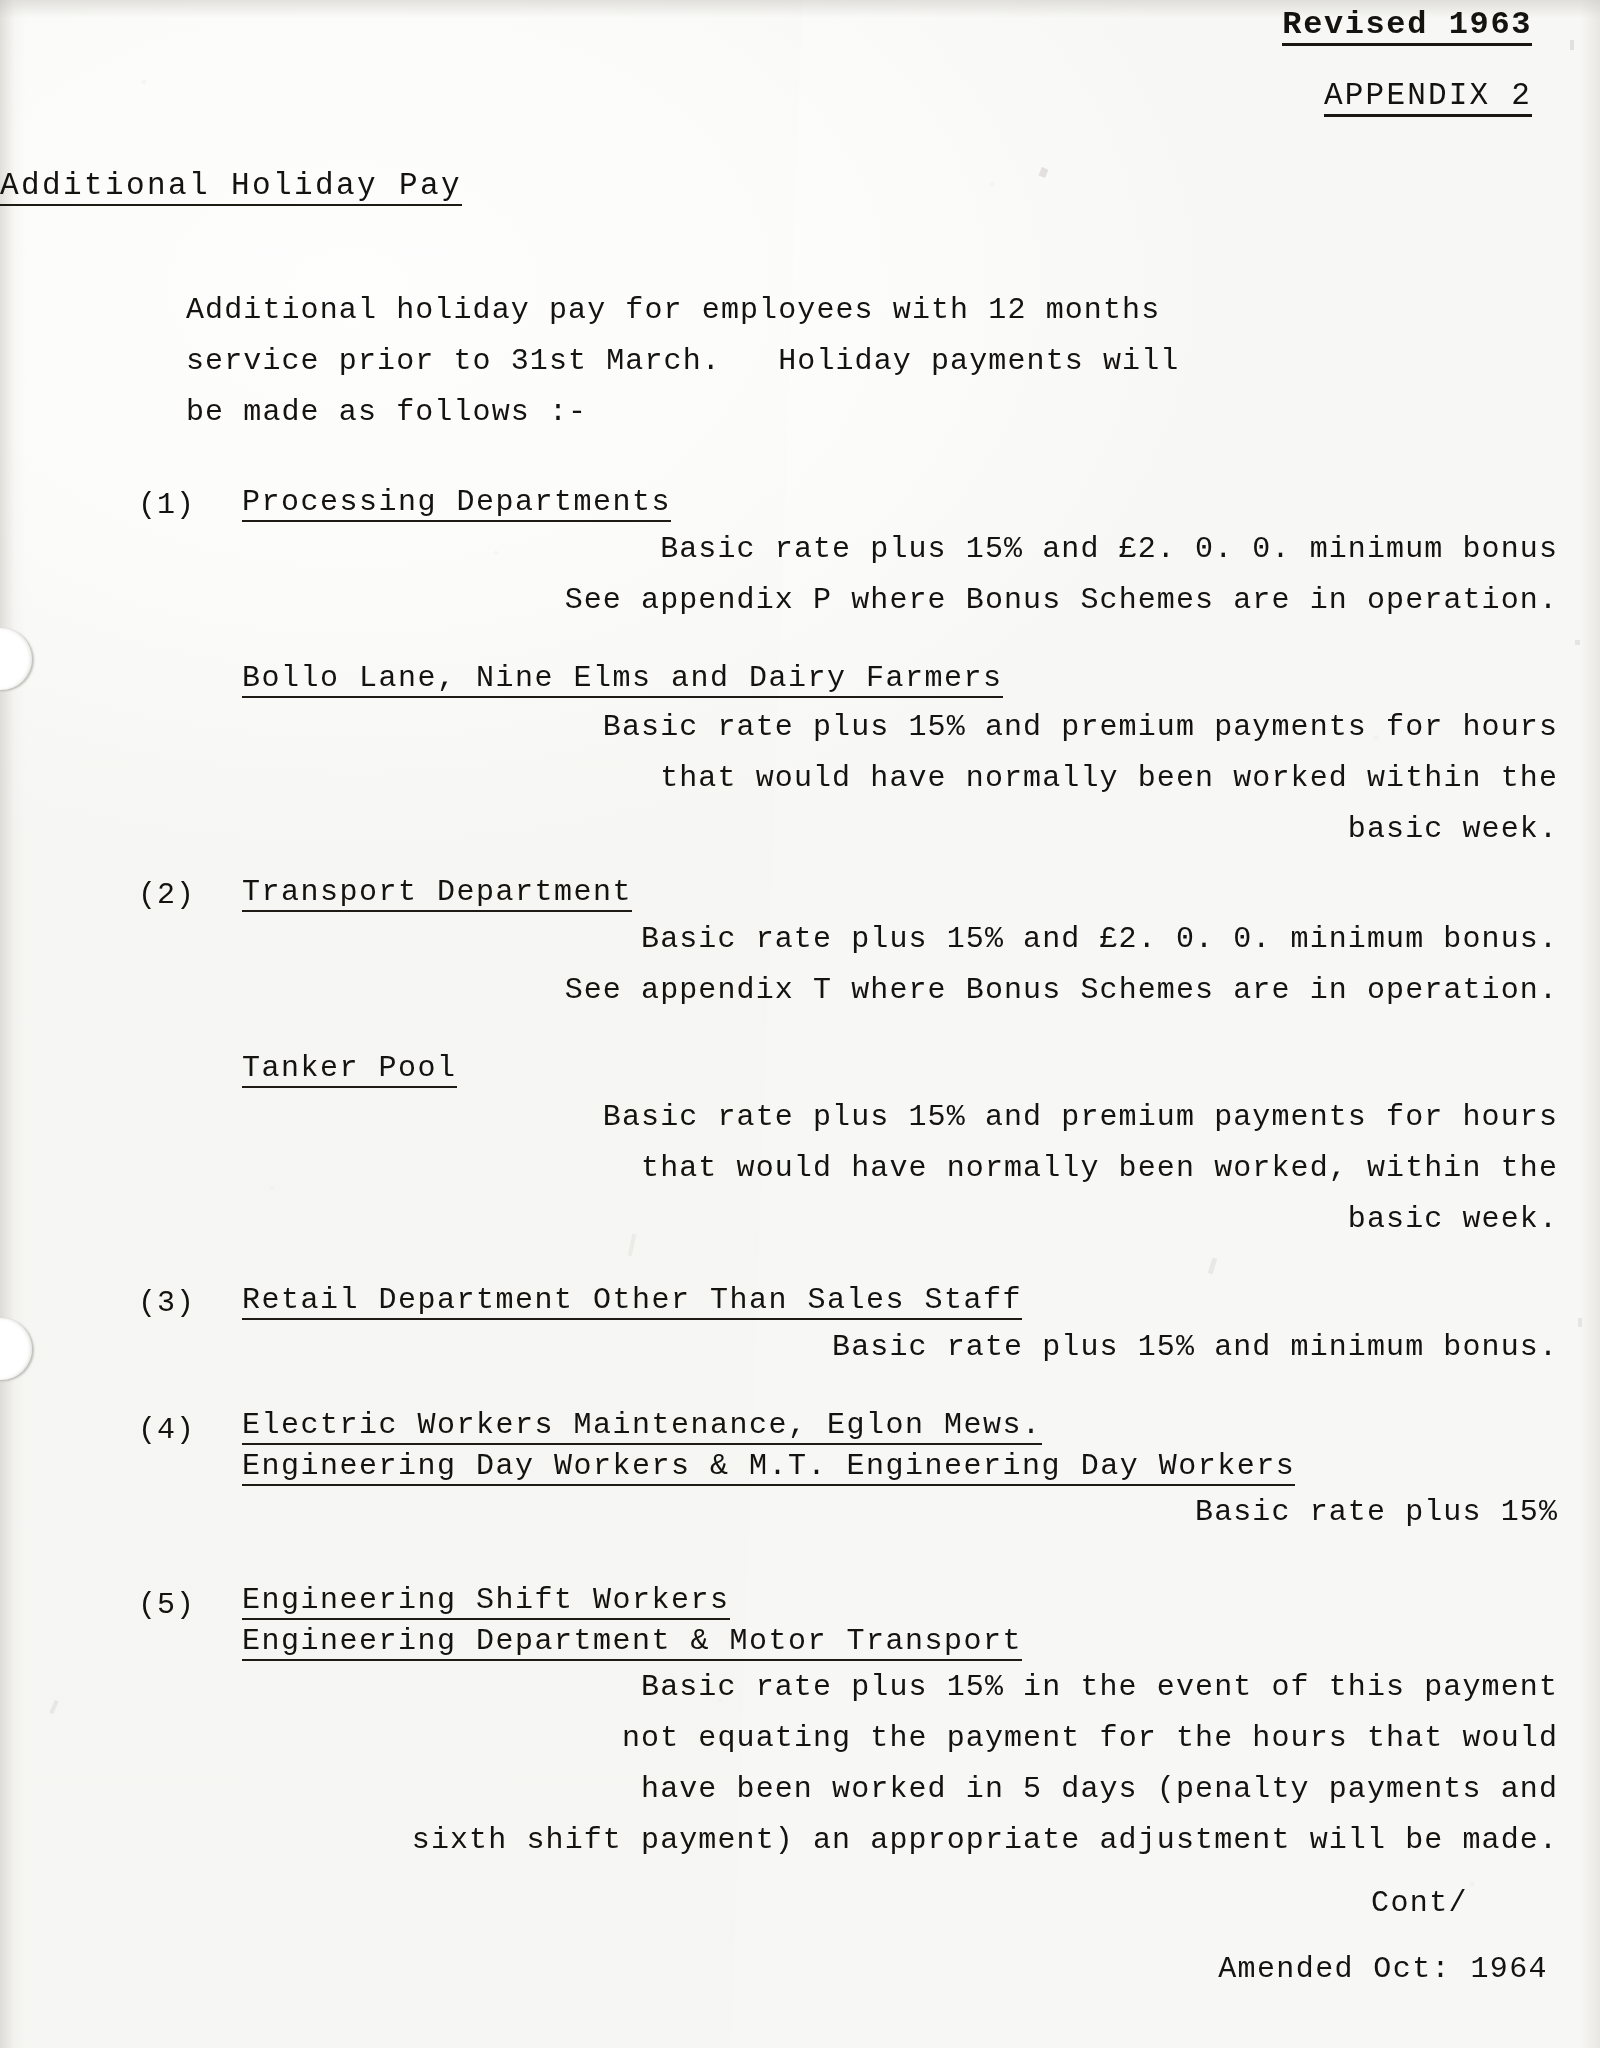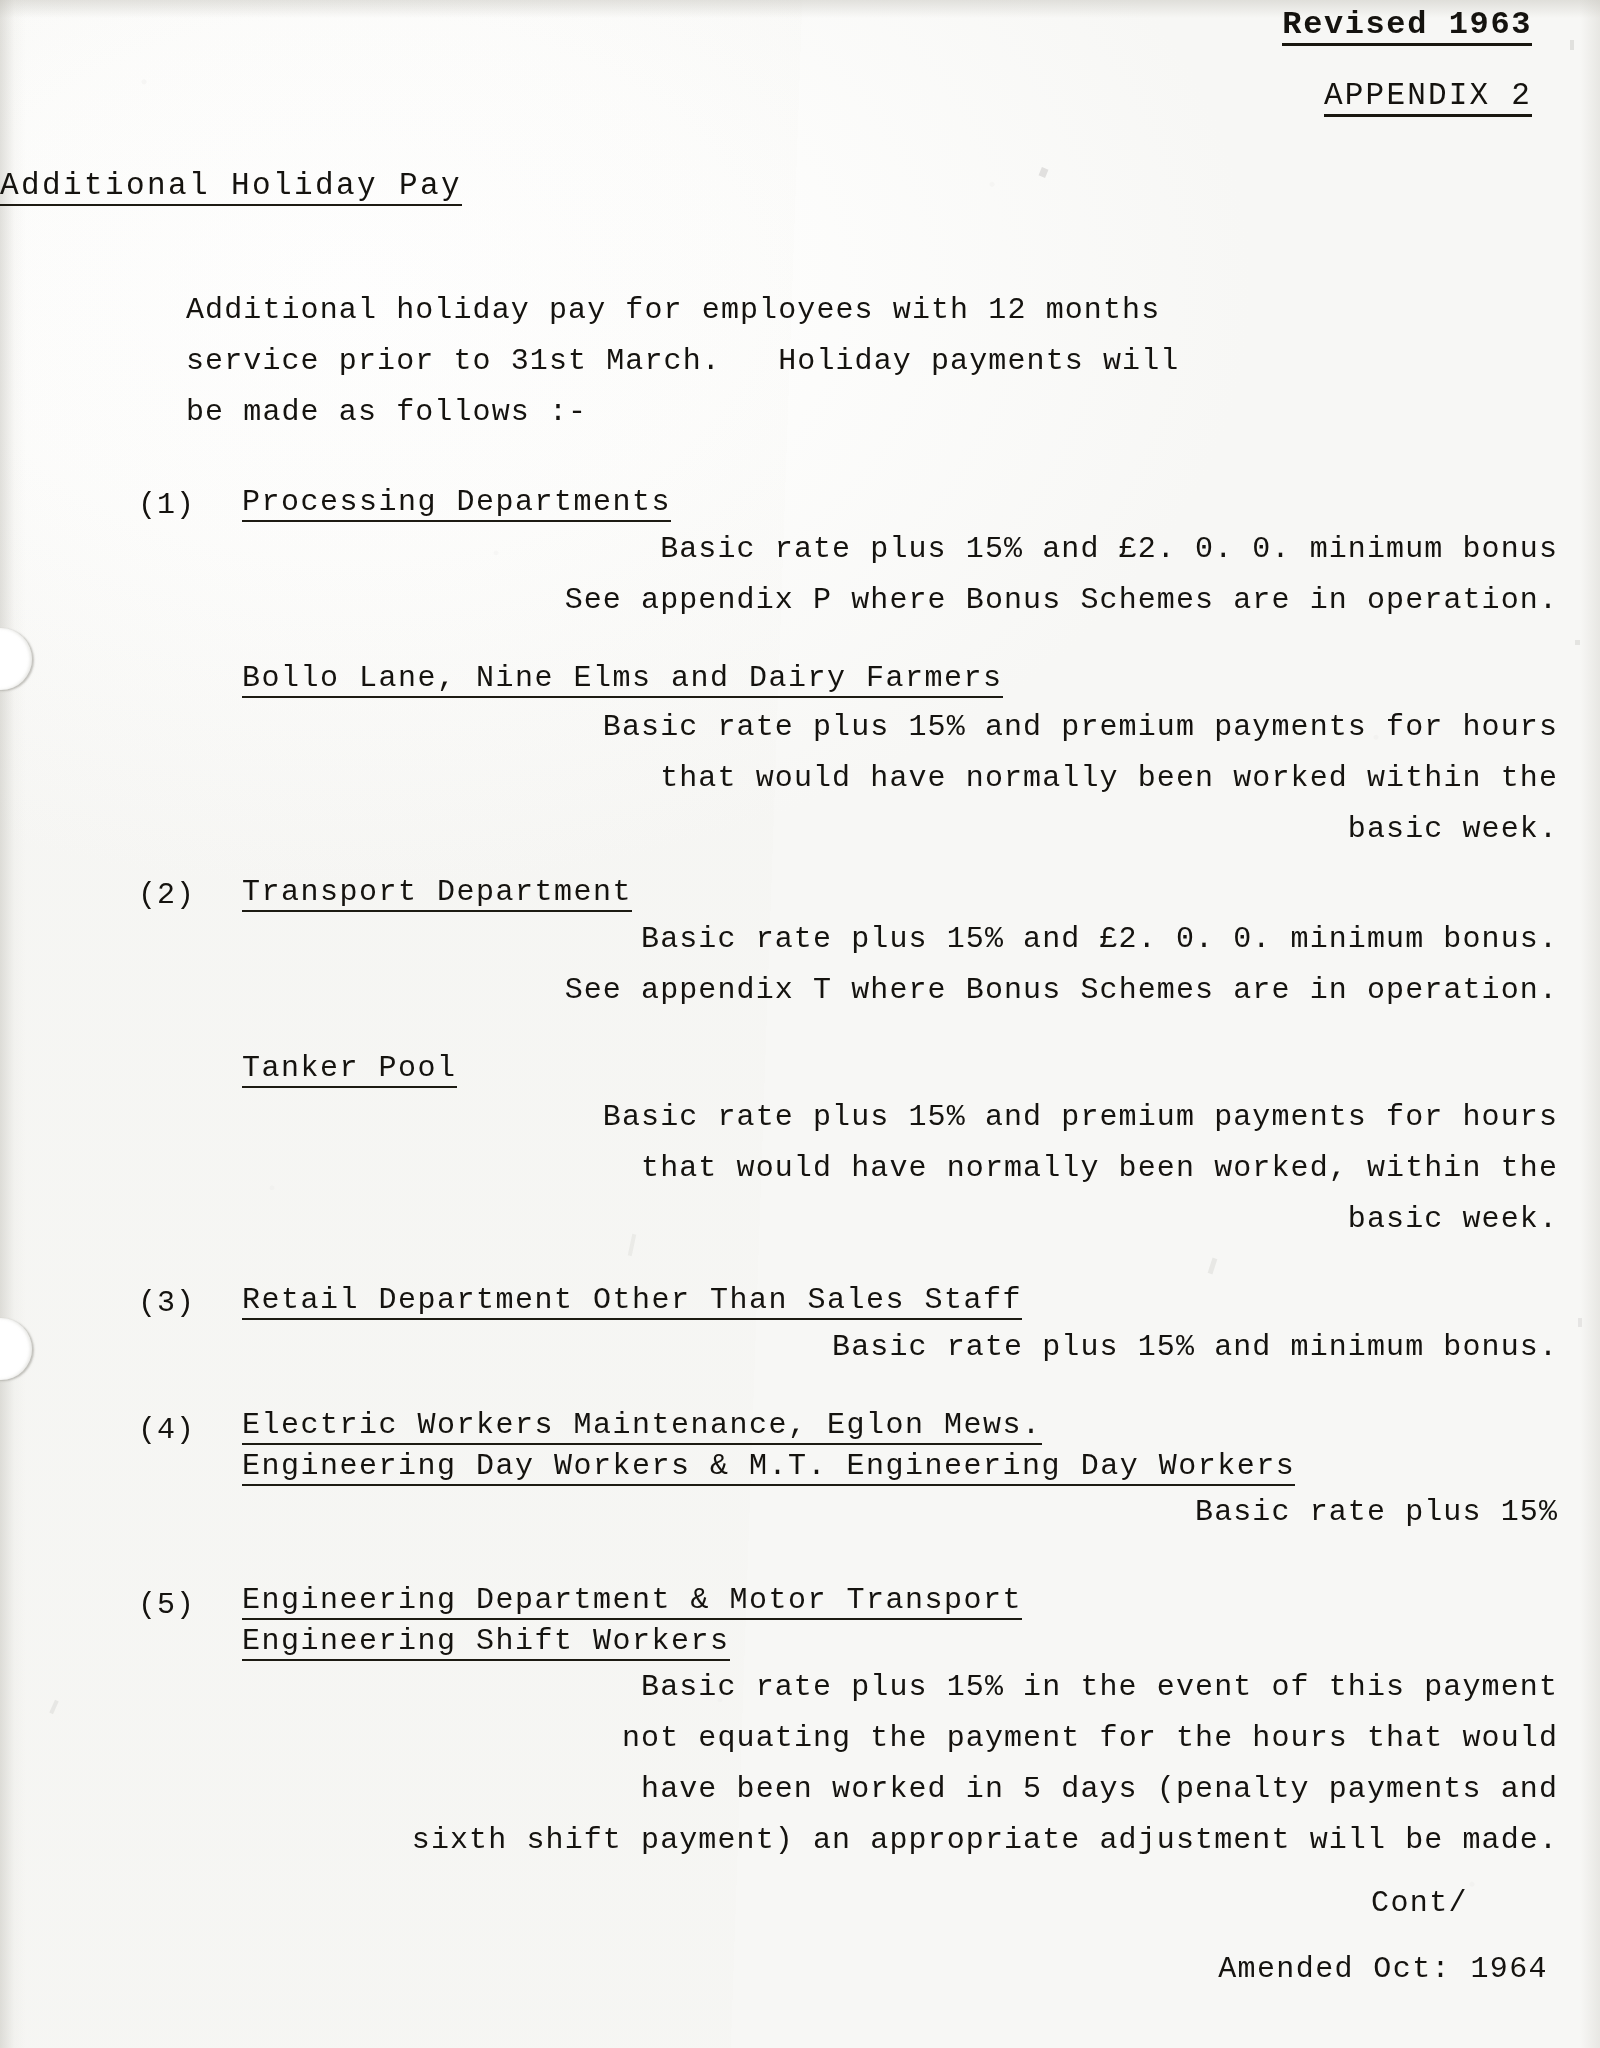--- a/index.html
+++ b/index.html
@@ -305,24 +305,24 @@
           <div class="sec-text">Basic rate plus 15%</div>
         </div>
       </div>
     </div>
 
     <div class="section" style="top:1580px;">
       <div class="sec-row">
         <div class="sec-num">(5)</div>
         <div class="sec-body">
           <div class="sec-head tight">
+            <span class="ul-thin">Engineering Shift Workers</span>
+          </div>
+          <div class="sec-head tight">
             <span class="ul-thin">Engineering Department &amp; Motor Transport</span>
-          </div>
-          <div class="sec-head tight">
-            <span class="ul-thin">Engineering Shift Workers</span>
           </div>
           <div class="sec-text">Basic rate plus 15% in the event of this payment
 not equating the payment for the hours that would
 have been worked in 5 days (penalty payments and
 sixth shift payment) an appropriate adjustment will be made.</div>
         </div>
       </div>
     </div>
 
     <div class="footer-cont">Cont/</div>

